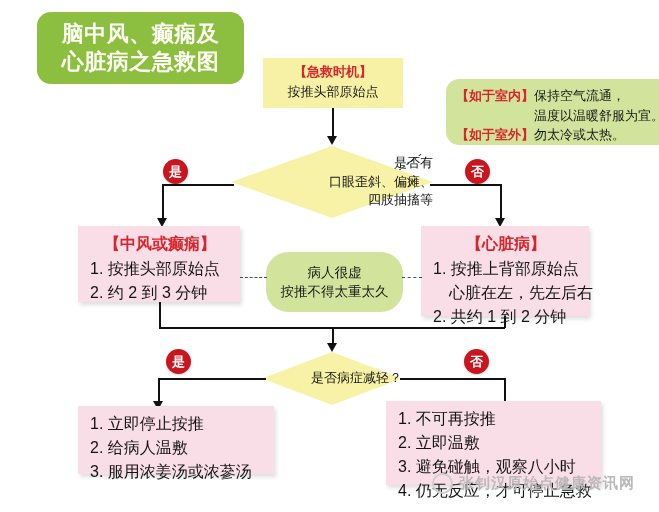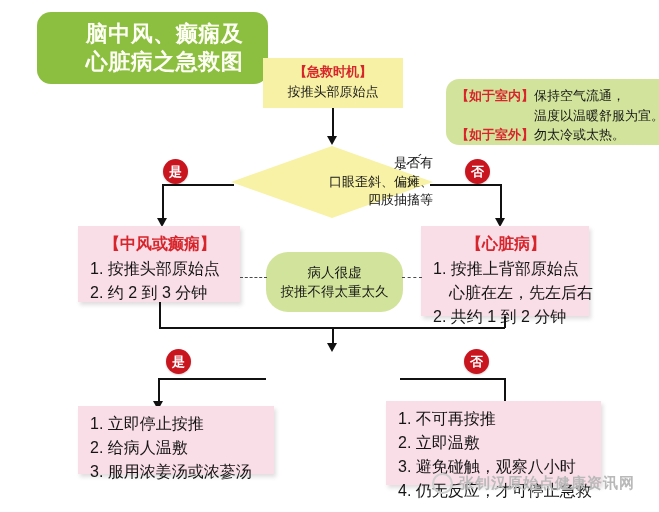--- a/index.html
+++ b/index.html
@@ -30,21 +30,20 @@
     display: flex;
     flex-direction: column;
     align-items: center;
     justify-content: center;
     color: #fdfff4;
     font-size: 22px;
     font-weight: bold;
     line-height: 1.26;
     letter-spacing: 0.5px;
     text-align: center;
-    padding-left: 24px;
   }
 
   
   .node {
     position: absolute;
     box-sizing: border-box;
   }
   .yellow-box {
     background: #f6f1a4;
     color: #1a1a1a;
@@ -264,20 +263,26 @@
   </div>
   <div class="dash-h" style="left:240px; top:277px; width:27px;"></div>
   <div class="dash-h" style="left:402px; top:277px; width:20px;"></div>
 
   <div class="ln ln-v" style="left:159px; top:302px; height:26px;"></div>
   <div class="ln ln-v" style="left:504px; top:316px; height:12px;"></div>
   <div class="ln ln-h" style="left:159px; top:327px; width:346px;"></div>
   <div class="ln ln-v" style="left:332px; top:327px; height:18px;"></div>
   <div class="arrow-down" style="left:327px; top:343px;"></div>
 
+  <div class="diamond-wrap" style="left:262px; top:352px; width:140px; height:53px;">
+    <div class="diamond-shape"></div>
+    <div class="diamond-text">
+      <span>是否病症减轻？</span>
+    </div>
+  </div>
 
   <div class="ln ln-h" style="left:158px; top:378px; width:108px;"></div>
   <div class="ln ln-v" style="left:158px; top:378px; height:26px;"></div>
   <div class="arrow-down" style="left:153px; top:401px;"></div>
   <div class="badge" style="left:166px; top:349px;">
     <span>是</span>
   </div>
 
   <div class="ln ln-h" style="left:400px; top:378px; width:105px;"></div>
   <div class="ln ln-v" style="left:504px; top:378px; height:26px;"></div>

